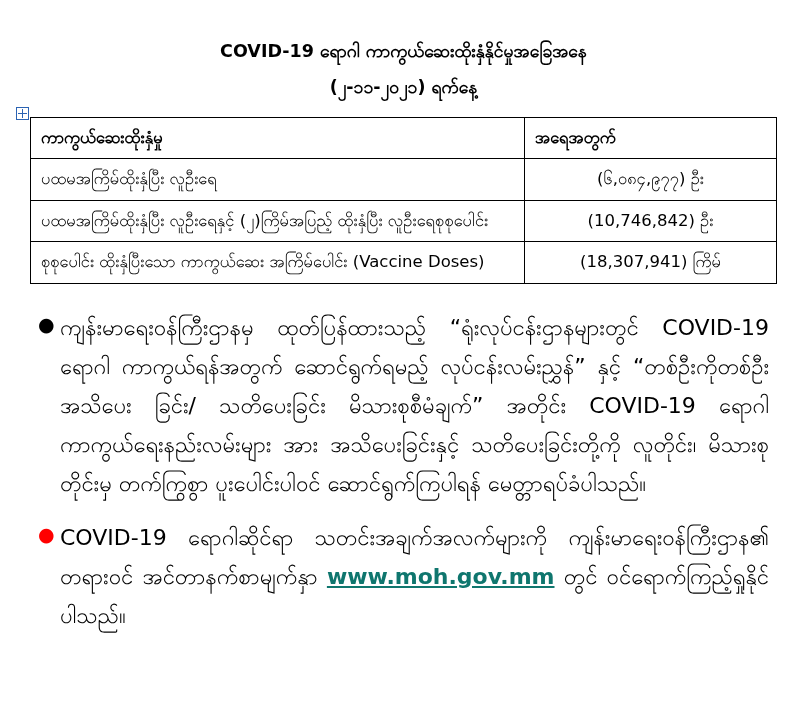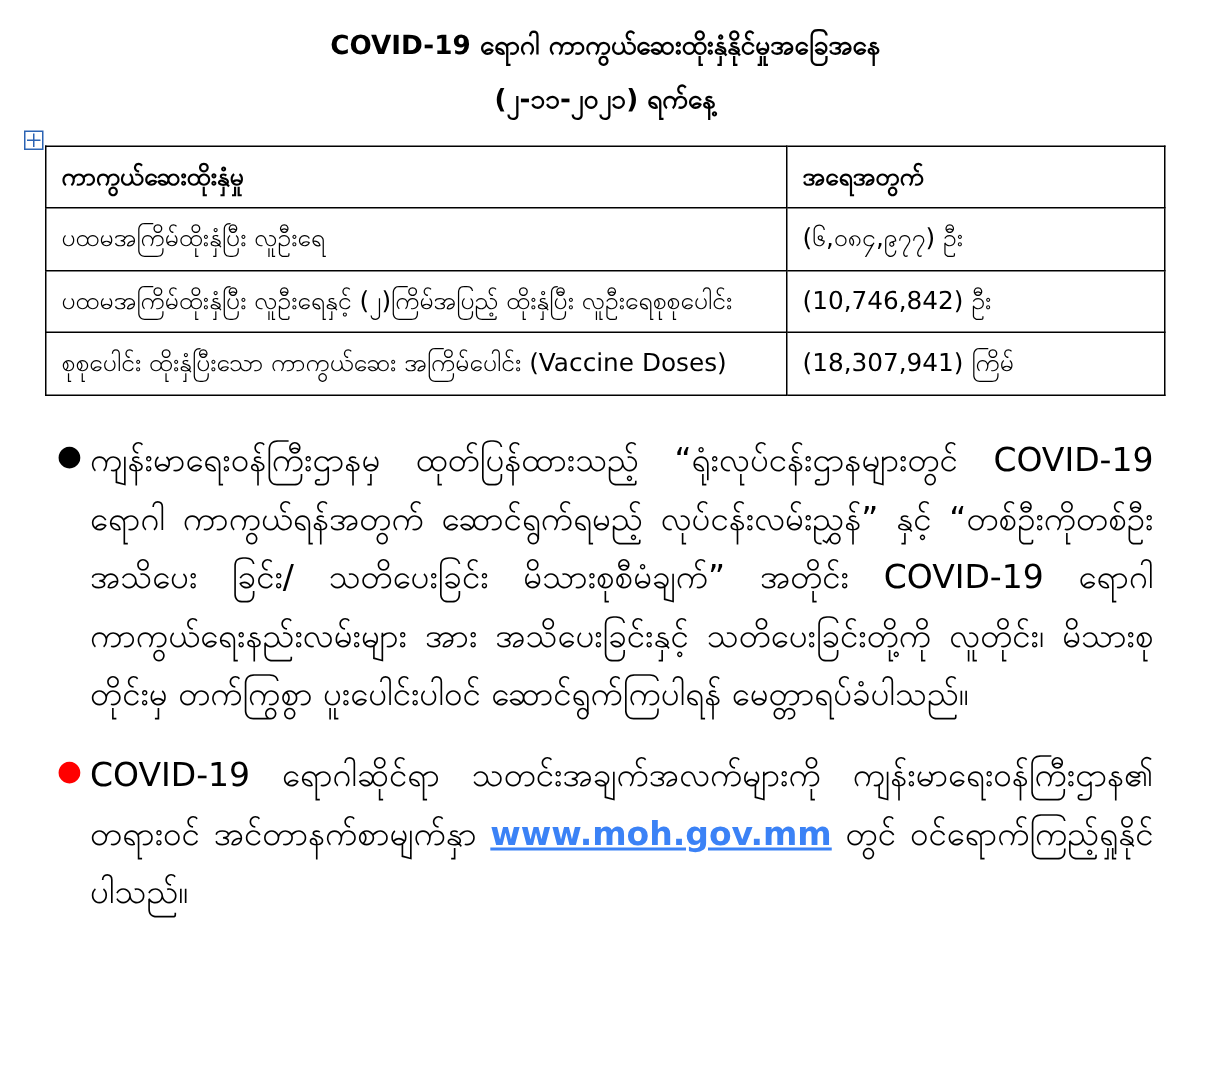--- a/index.html
+++ b/index.html
@@ -12,21 +12,21 @@
     background: #ffffff;
     font-family: "DejaVu Sans", "Liberation Sans", sans-serif;
     color: #000000;
     overflow: hidden;
   }
   .page {
     position: relative;
     width: 807px;
     height: 717px;
     box-sizing: border-box;
-    padding: 18px 30px 0 30px;
+    padding: 38px 30px 0 30px;
   }
   .title-block {
     text-align: center;
   }
   .title-line {
     font-size: 17.5px;
     font-weight: bold;
     line-height: 1.5;
     letter-spacing: 0px;
   }
@@ -75,20 +75,21 @@
     padding: 7px 10px 8px 10px;
     font-size: 16.5px;
     line-height: 1.55;
     vertical-align: top;
   }
   table.vacc td.head {
     text-align: left;
     font-weight: bold;
   }
   table.vacc td.num {
+    text-align: center;
   }
   .col-a { width: 494px; }
   .col-b { width: 252px; }
 
   .bullets {
     margin-top: 24px;
     padding: 0;
   }
   .bullet-row {
     display: flex;
@@ -106,21 +107,21 @@
   }
   .bullet-mark.red { color: #ff0000; }
   .bullet-text {
     flex: 1 1 auto;
     font-size: 22px;
     line-height: 1.78;
     text-align: justify;
     padding-right: 8px;
   }
   .link {
-    color: #3b82f6;
+    color: #0f766e;
     text-decoration: underline;
     font-weight: bold;
   }
 </style>
 </head>
 <body>
 
 <div class="page">
 
   <div class="title-block">

